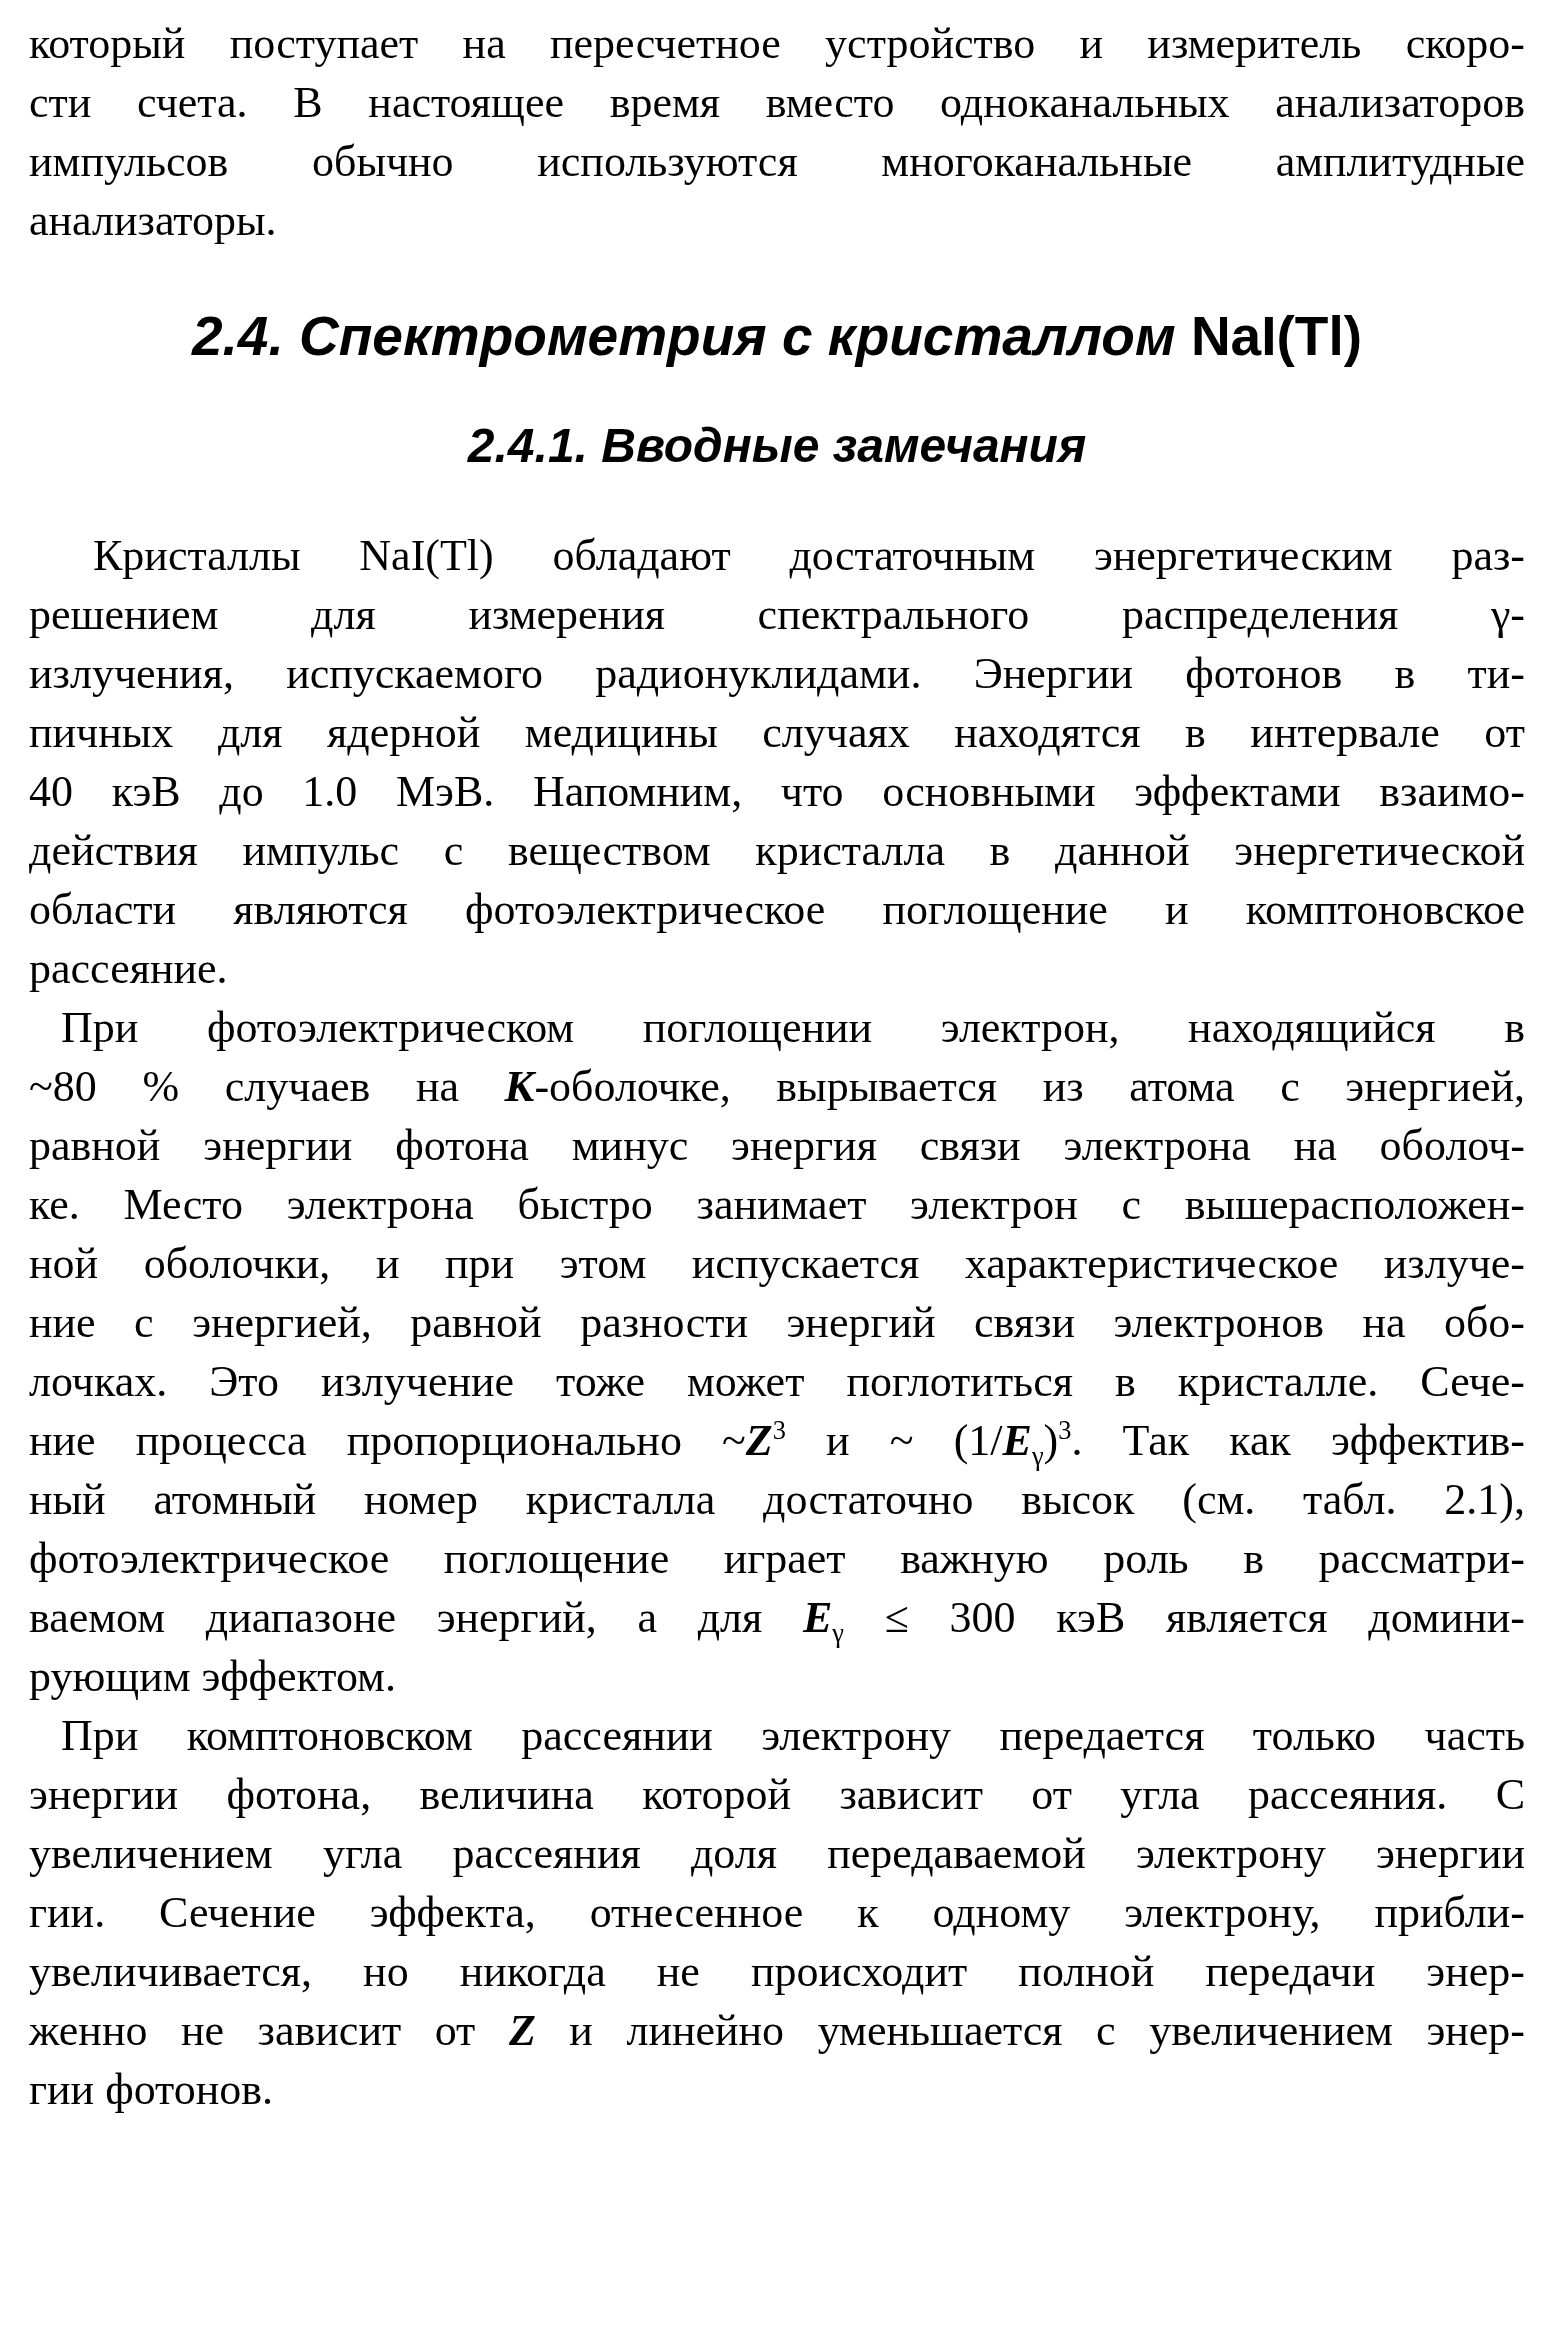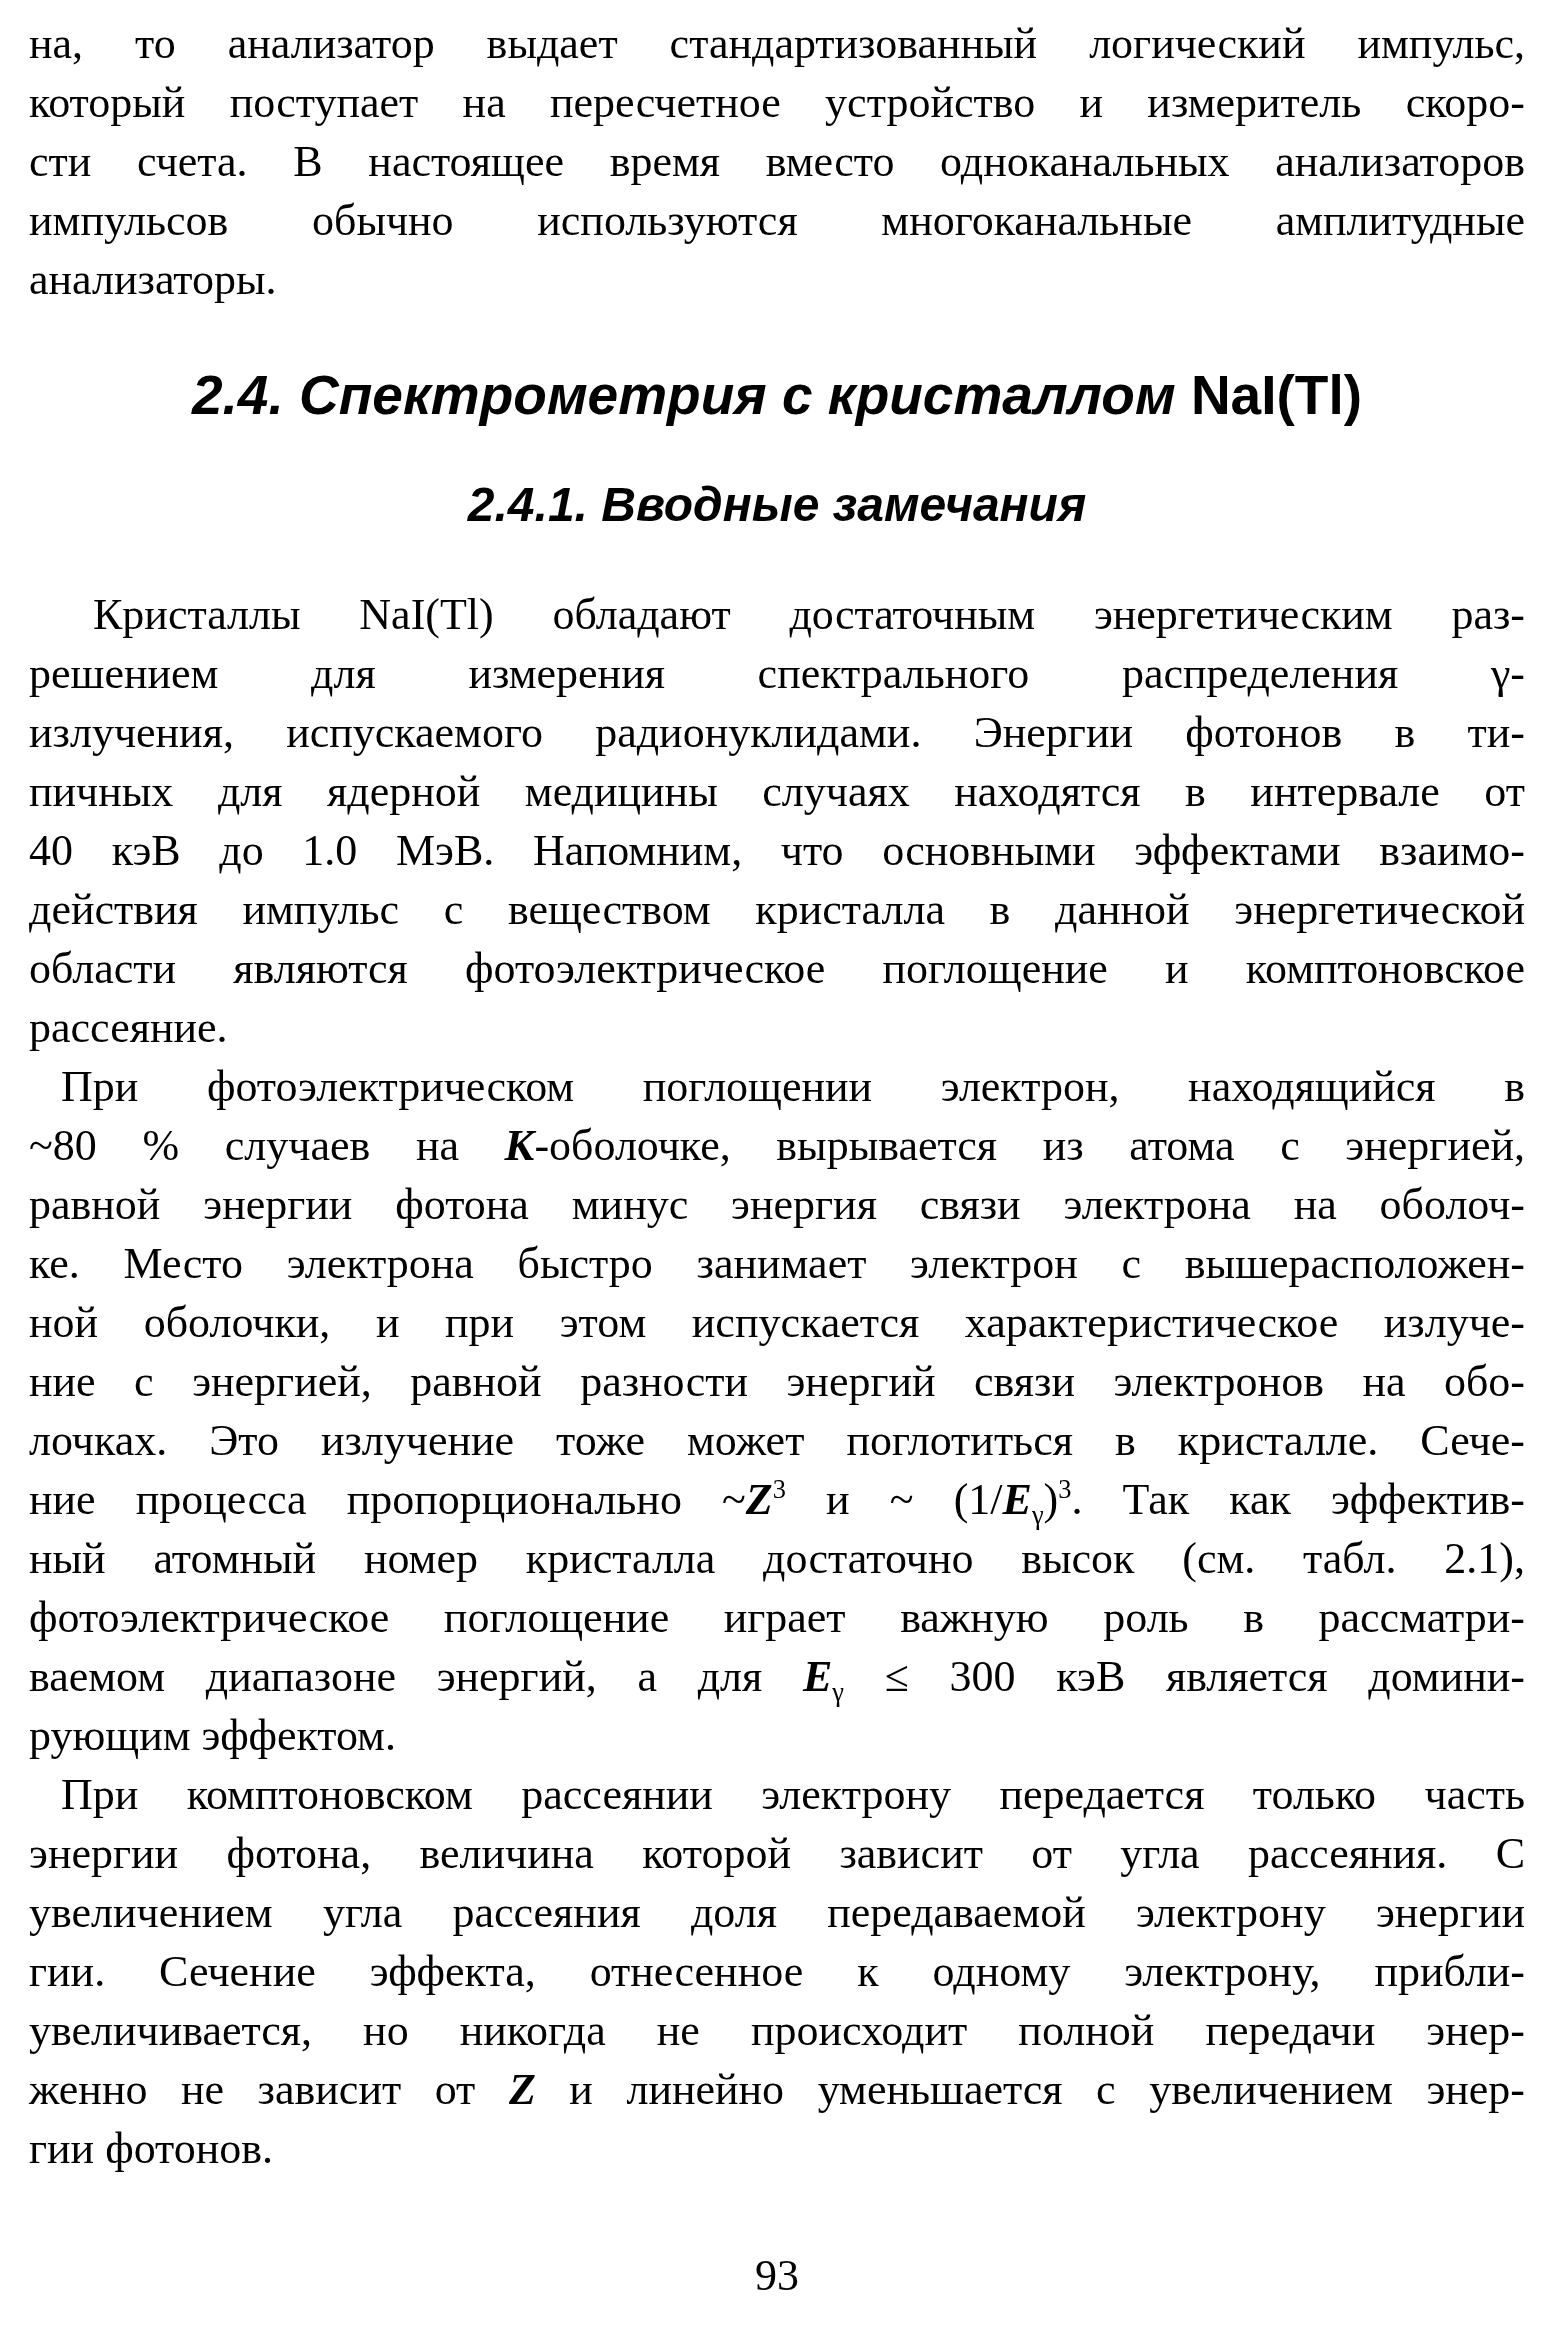--- a/index.html
+++ b/index.html
@@ -62,21 +62,20 @@
   .st-b  { font-weight: bold; }
   .st-sup { vertical-align: super; font-size: 0.6em; line-height: 0; }
   .st-sub { vertical-align: sub;   font-size: 0.6em; line-height: 0; }
 </style>
 </head>
 <body>
 
 <article class="page">
 
   <section class="para no-indent">
-      <div class="line first"><span>на, то анализатор выдает стандартизованный логический импульс,</span></div>
       <div class="line"><span>который поступает на пересчетное устройство и измеритель скоро-</span></div>
       <div class="line"><span>сти счета. В настоящее время вместо одноканальных анализаторов</span></div>
       <div class="line"><span>импульсов обычно используются многоканальные амплитудные</span></div>
       <div class="line last"><span>анализаторы.</span></div>
     </section>
 
   <h1 class="heading"><span class="st-b st-i">2.4. Спектрометрия с кристаллом </span><span class="st-b">NaI(Tl)</span></h1>
 
   <h2 class="subheading"><span class="st-i">2.4.1. Вводные замечания</span></h2>
 
@@ -109,16 +108,15 @@
   <section class="para indent-sm">
       <div class="line first"><span>При комптоновском рассеянии электрону передается только часть</span></div>
       <div class="line"><span>энергии фотона, величина которой зависит от угла рассеяния. С</span></div>
       <div class="line"><span>увеличением угла рассеяния доля передаваемой электрону энергии</span></div>
       <div class="line"><span>гии. Сечение эффекта, отнесенное к одному электрону, прибли-</span></div>
       <div class="line"><span>увеличивается, но никогда не происходит полной передачи энер-</span></div>
       <div class="line"><span>женно не зависит от </span><span class="st-i">Z</span><span> и линейно уменьшается с увеличением энер-</span></div>
       <div class="line last"><span>гии фотонов.</span></div>
     </section>
 
-  <footer class="pagenum">93</footer>
 
 </article>
 
 
 </body></html>

